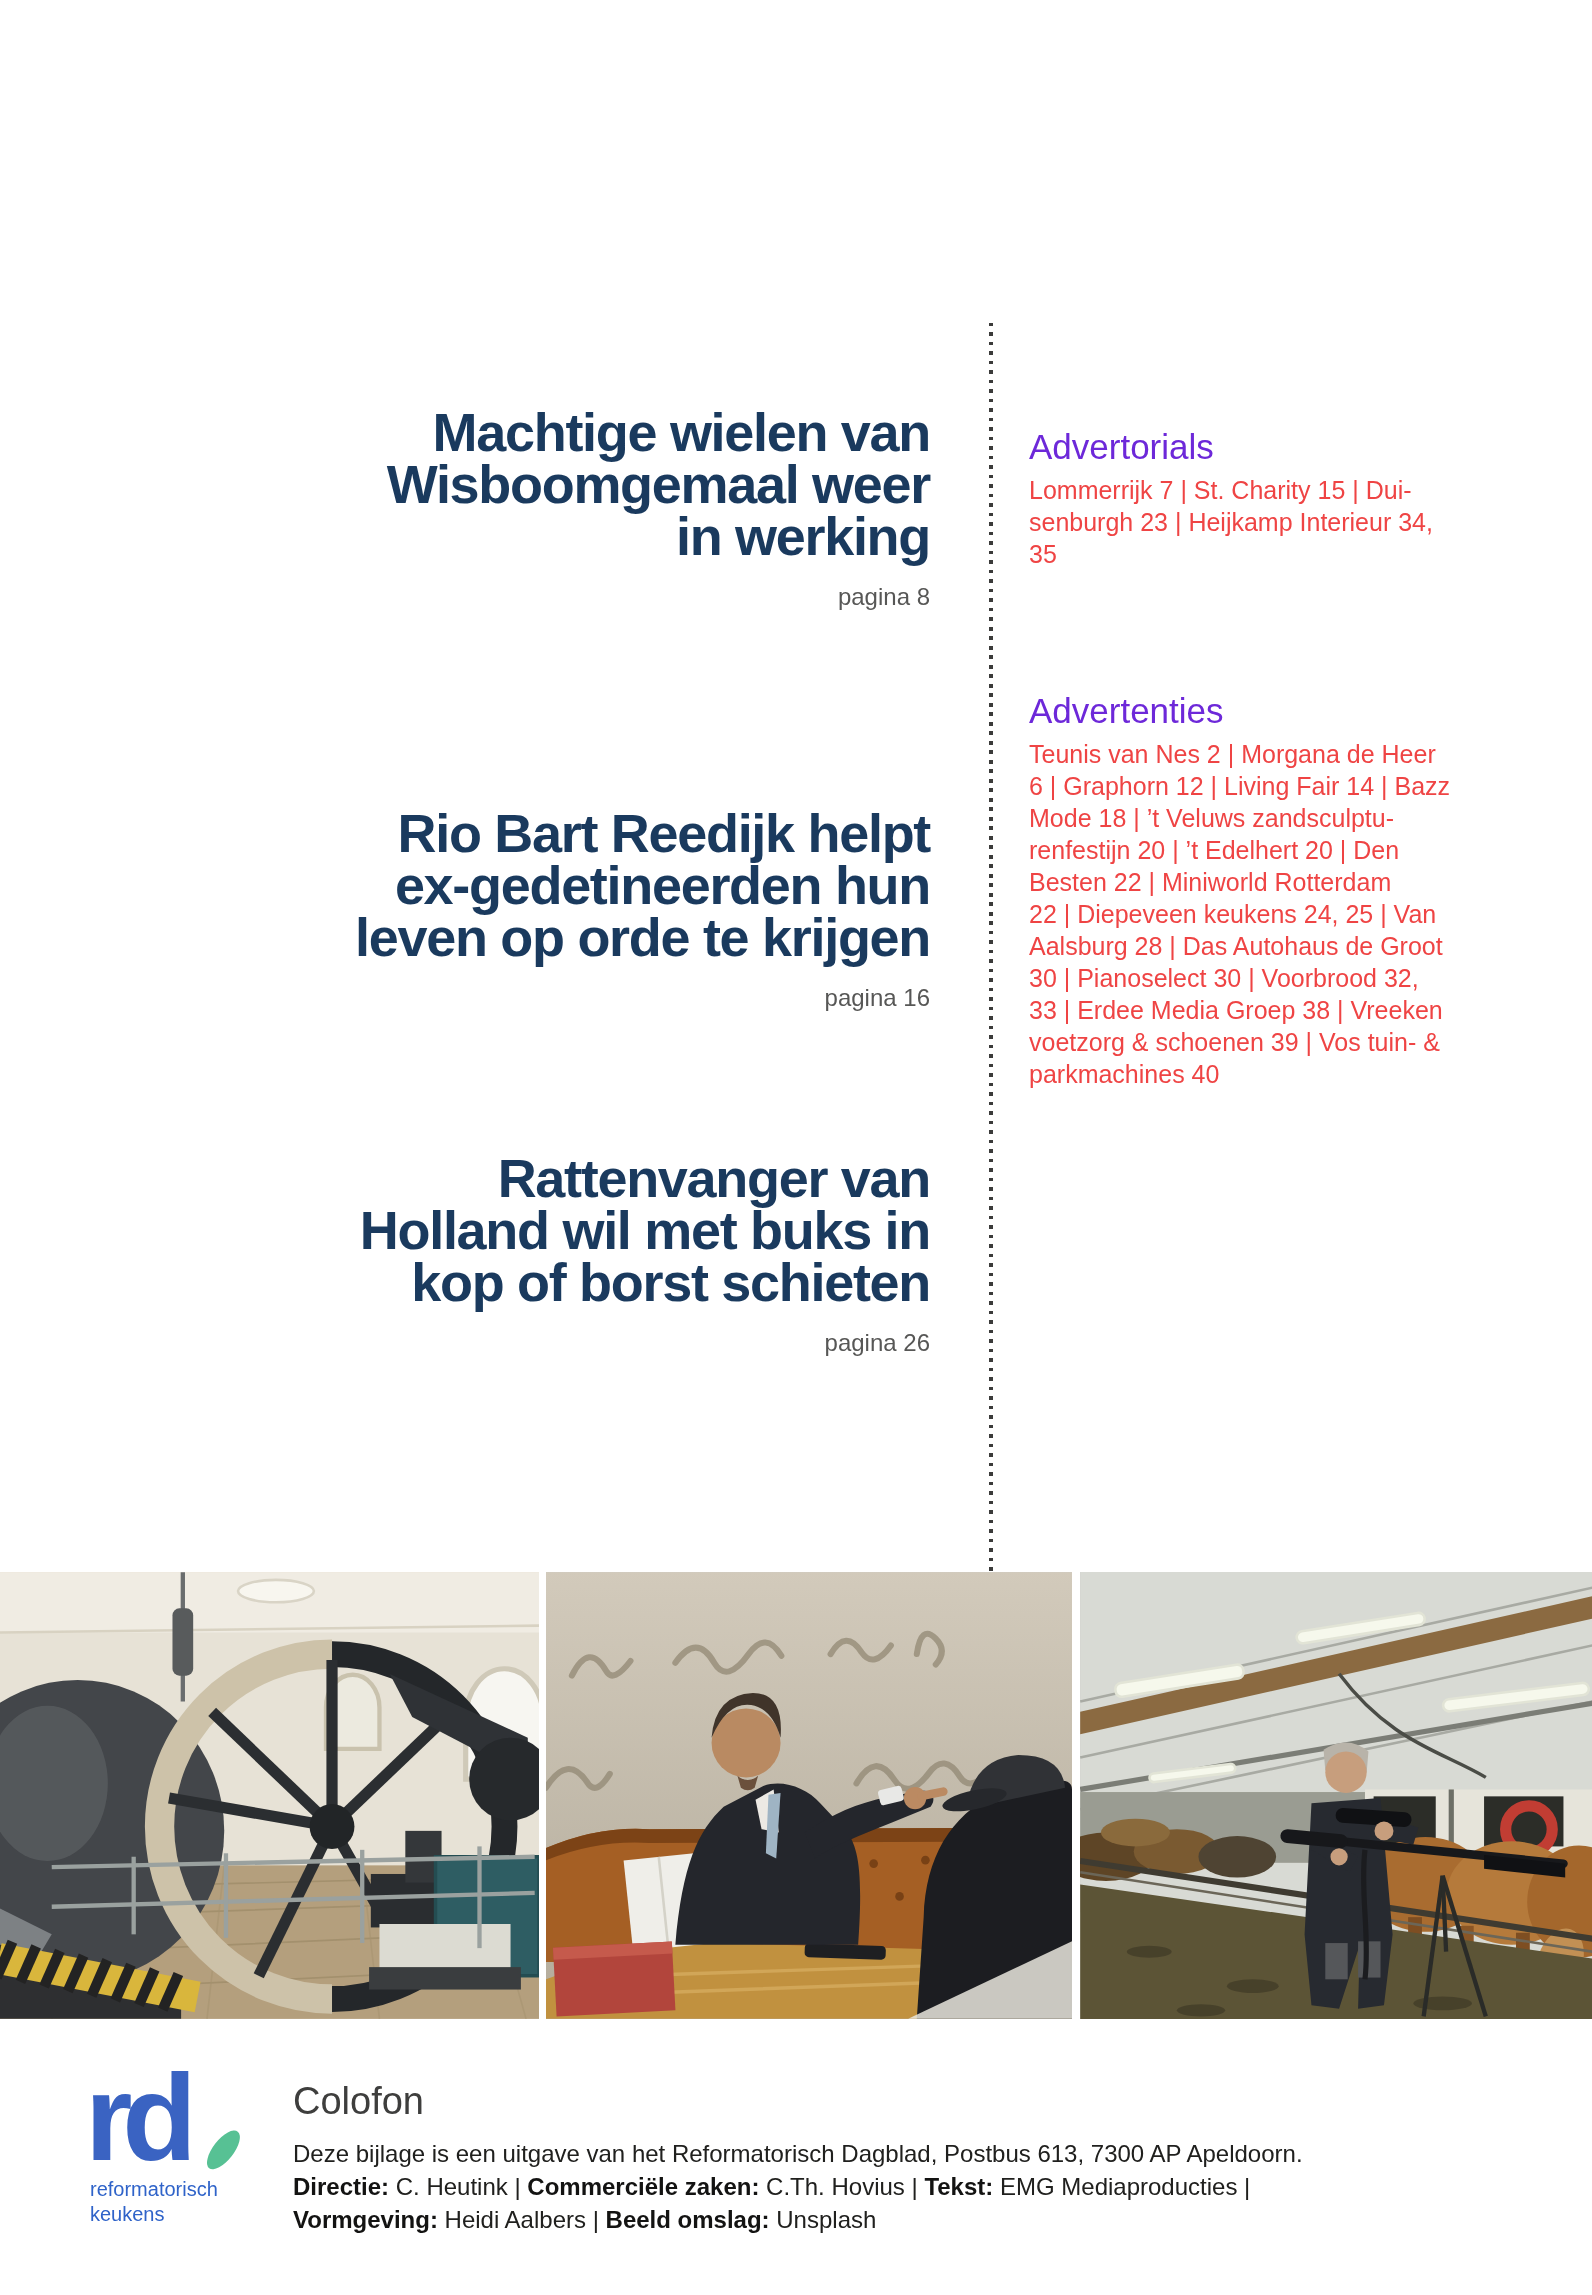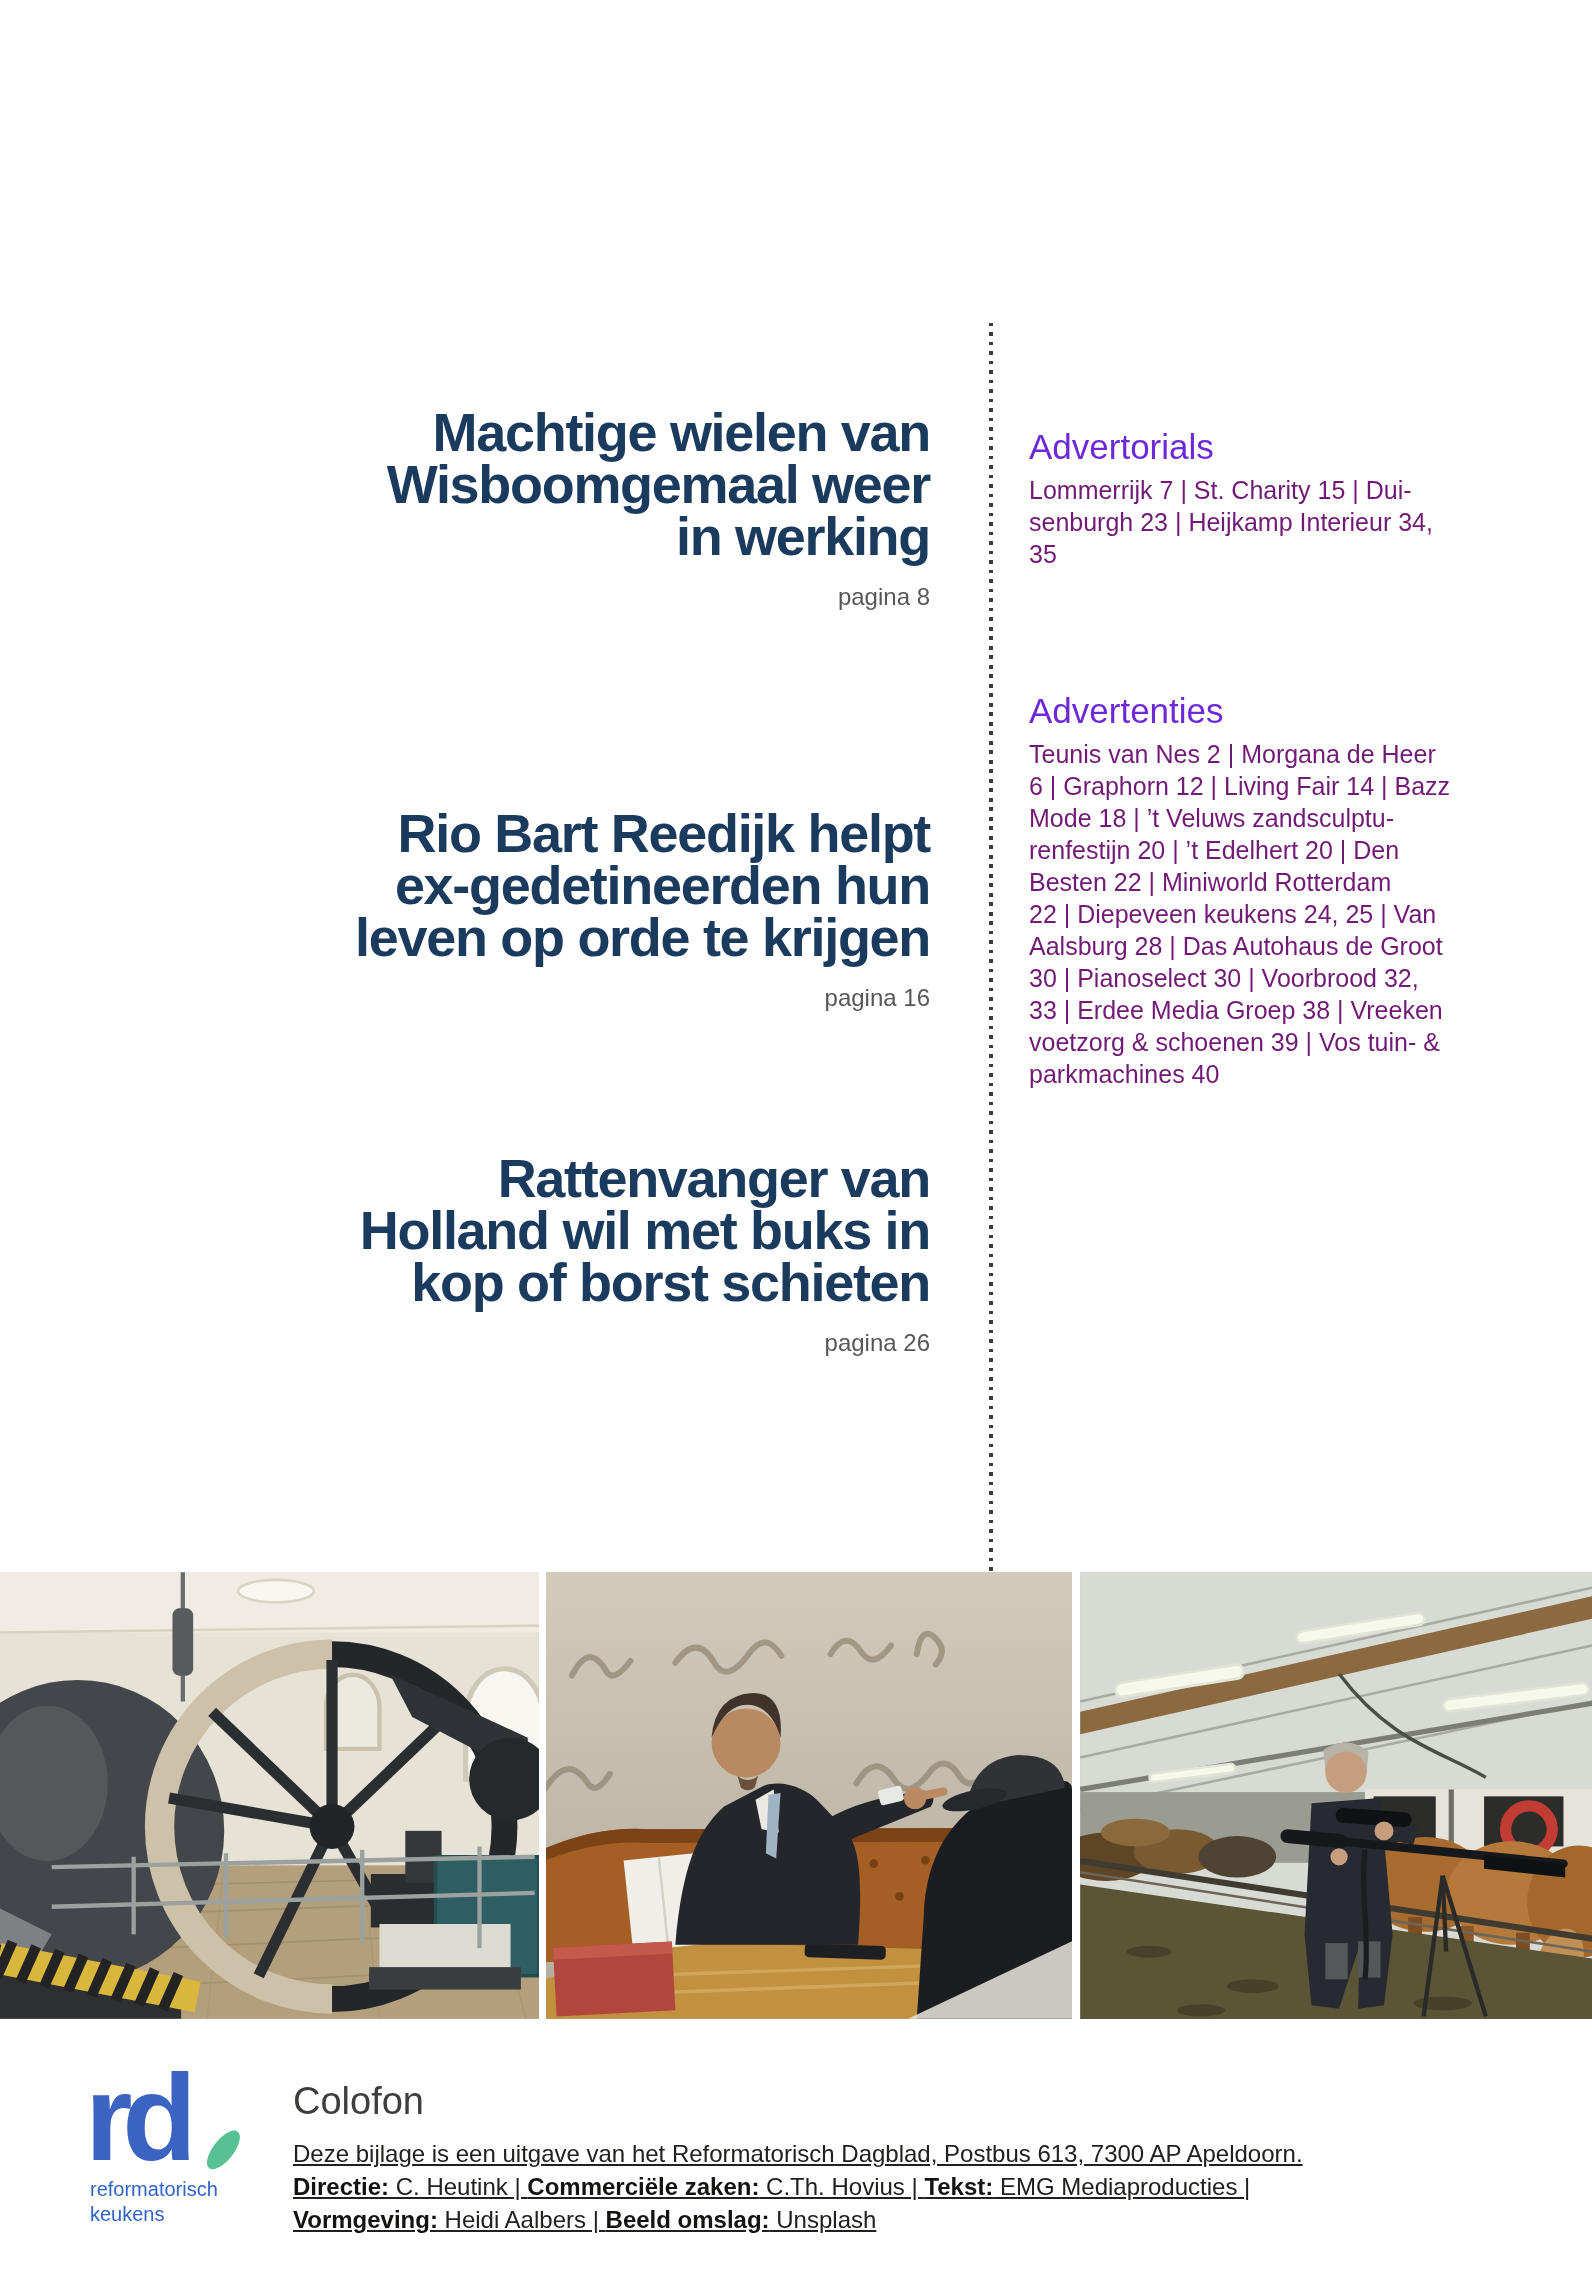--- a/index.html
+++ b/index.html
@@ -12,36 +12,36 @@
 
   
   .article{position:absolute;left:129px;width:801px;text-align:right;}
   .headline{margin:0;font-size:54px;line-height:52px;font-weight:800;color:#1a3a5e;
     letter-spacing:-1.3px;white-space:pre-line;}
   .pagina{margin:22.4px 0 0 0;font-size:24px;line-height:26px;color:#575756;}
 
   
   .adv-block{position:absolute;left:1029px;width:449px;}
   .adv-heading{margin:0;font-size:35px;line-height:41px;font-weight:400;color:#6d28d9;}
-  .adv-body{margin:7px 0 0 0;font-size:25px;line-height:32px;color:#701a75;white-space:pre-line;}
+  .adv-body{margin:7px 0 0 0;font-size:25px;line-height:32px;color:#ef4444;white-space:pre-line;}
 
   
   .photo{position:absolute;top:1572px;height:447px;overflow:hidden;background:#ccc;}
   .photo svg{display:block;}
   #photo-1{left:0;width:539px;}
   #photo-2{left:546px;width:526px;}
   #photo-3{left:1080px;width:513px;}
 
   
   .logo{position:absolute;left:83px;top:2064px;width:207px;}
   .logo-sub{margin:0;font-size:20px;line-height:25px;font-weight:400;color:#2f63c9;padding-left:7px;}
   .colofon{position:absolute;left:293px;top:2082px;width:1096px;}
   .colofon-title{margin:0;font-size:38px;line-height:38px;font-weight:400;color:#3e3e3d;}
   .colofon-lines{margin-top:17.3px;}
-  .colofon-line{margin:0;font-size:24px;line-height:33px;color:#20201e;white-space:nowrap;text-decoration:underline;}
+  .colofon-line{margin:0;font-size:24px;line-height:33px;color:#20201e;white-space:nowrap;}
   .colofon-line b{font-weight:700;color:#131312;}
 </style>
 </head>
 <body>
 
 <div id="page">
 
   <div class="divider"></div>
 
   <section class="article" style="top:406px;">

